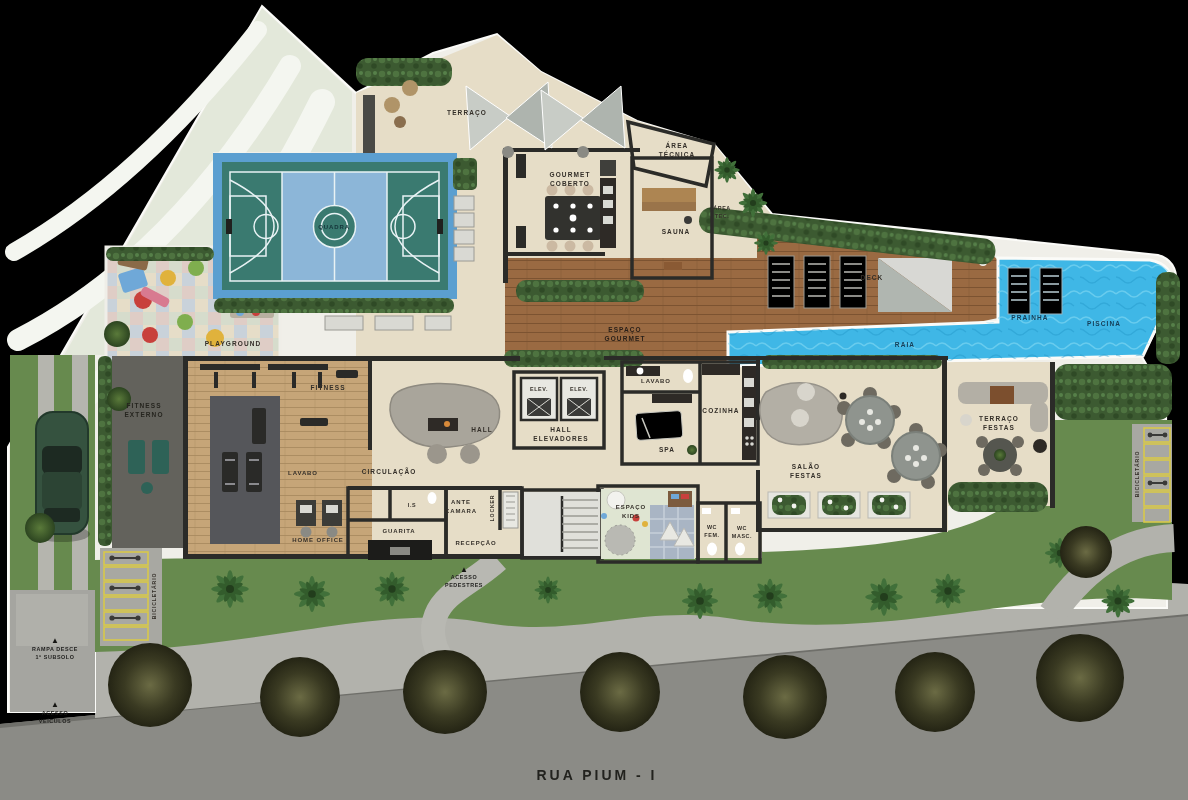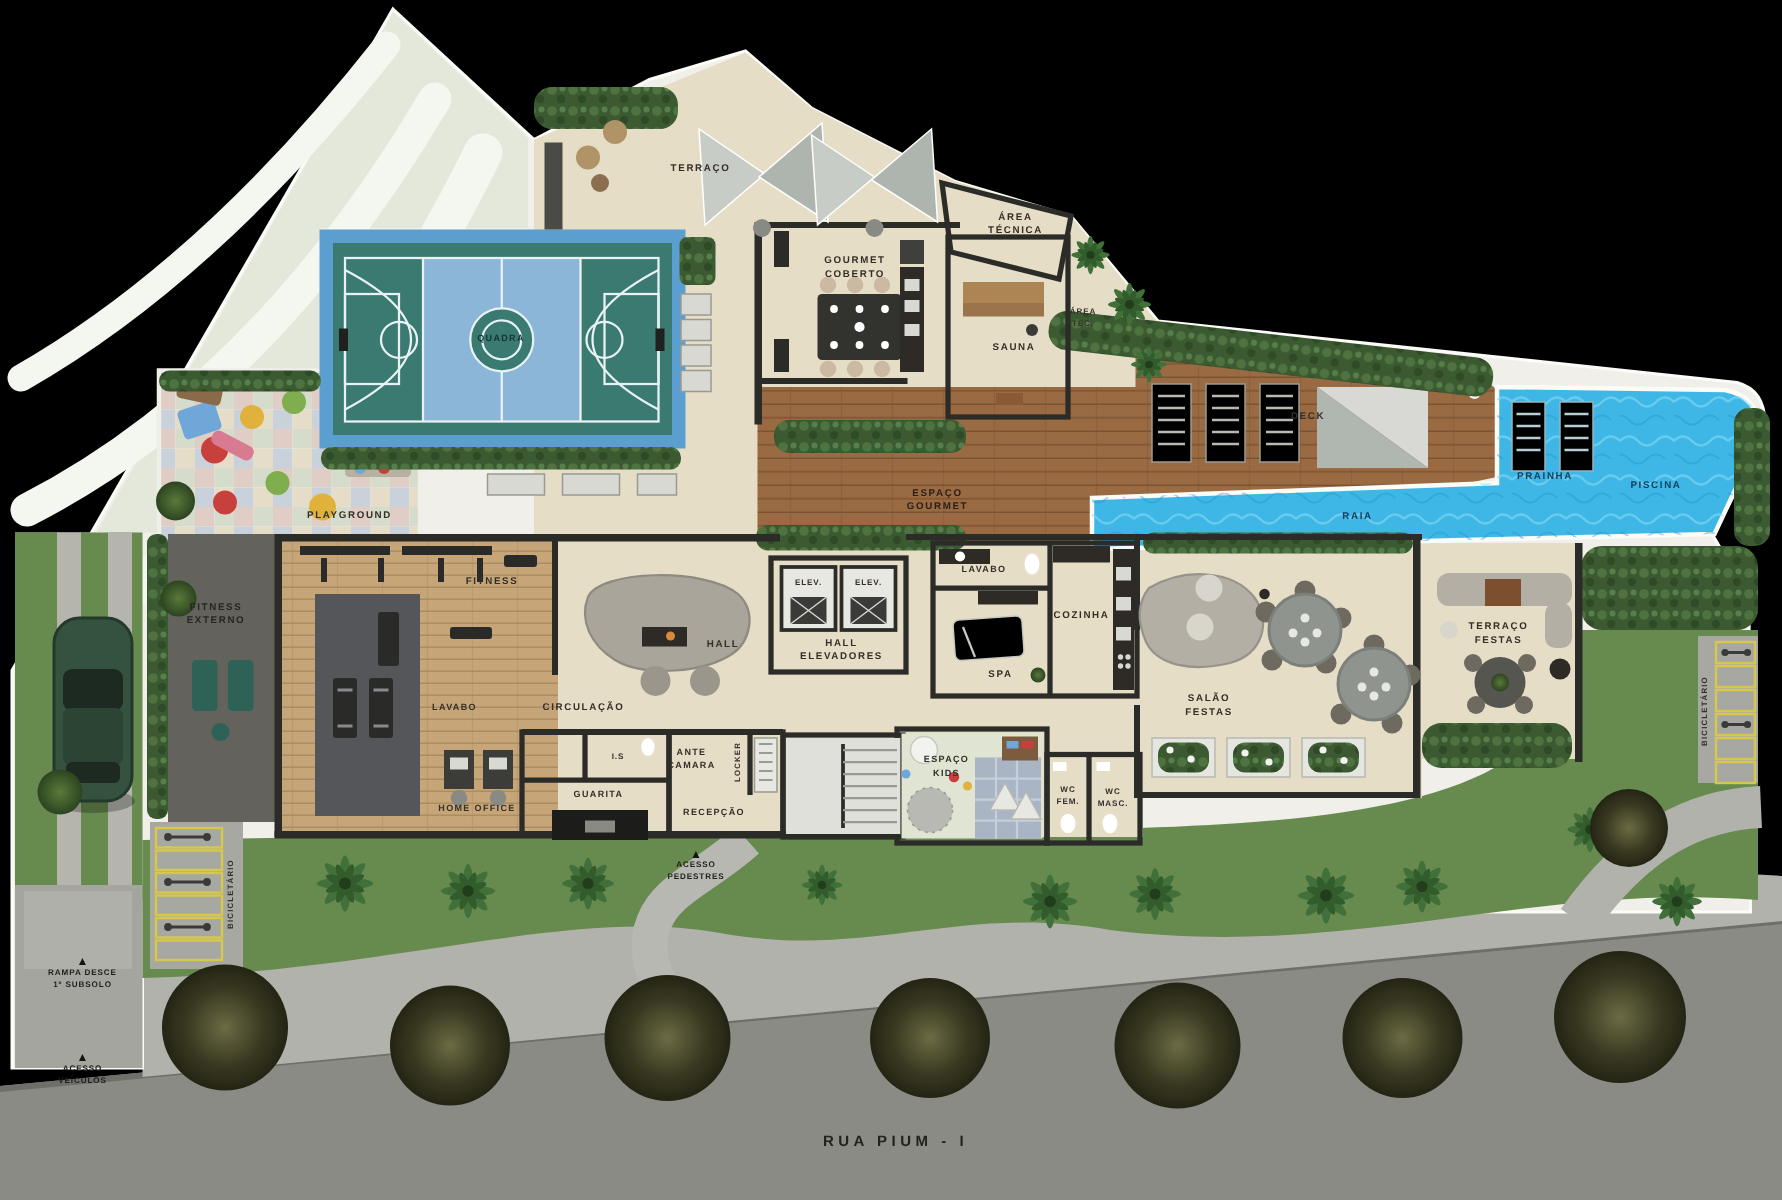--- a/index.html
+++ b/index.html
@@ -4,21 +4,21 @@
 <style>
   html,body{margin:0;padding:0;background:#000;}
   #scene{position:relative;width:1188px;height:800px;background:var(--c-background,#000);
          font-family:"Liberation Sans",sans-serif;overflow:hidden;}
   #scene svg{position:absolute;left:0;top:0;}
   .lbl{position:absolute;transform:translate(-50%,-50%);font-weight:700;font-size:6.5px;
        line-height:1.45;letter-spacing:1.1px;color:var(--c-label,#342f29);text-align:center;
        white-space:pre-line;pointer-events:none;}
   .s5{font-size:5.4px;letter-spacing:.6px;}
   .s6{font-size:6px;letter-spacing:.9px;}
-  .s10{font-size:10px;letter-spacing:3px;color:#22221e;}
+  .s10{font-size:14px;letter-spacing:3px;color:#22221e;margin-top:13px;}
   .v{transform:translate(-50%,-50%) rotate(-90deg);font-size:5.2px;letter-spacing:.8px;}
   .arrow{position:absolute;transform:translate(-50%,-50%);font-size:8px;color:#151512;line-height:1;}
   .onblue{color:#16405a;}
 </style>
 </head>
 <body>
 
 <div id="scene">
 
 <svg width="1188" height="800" viewBox="0 0 1188 800">

